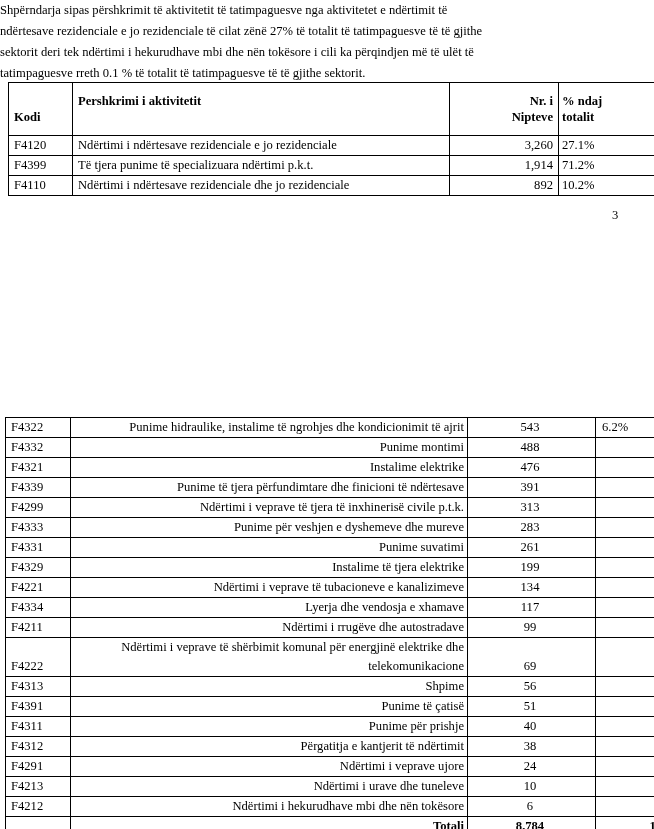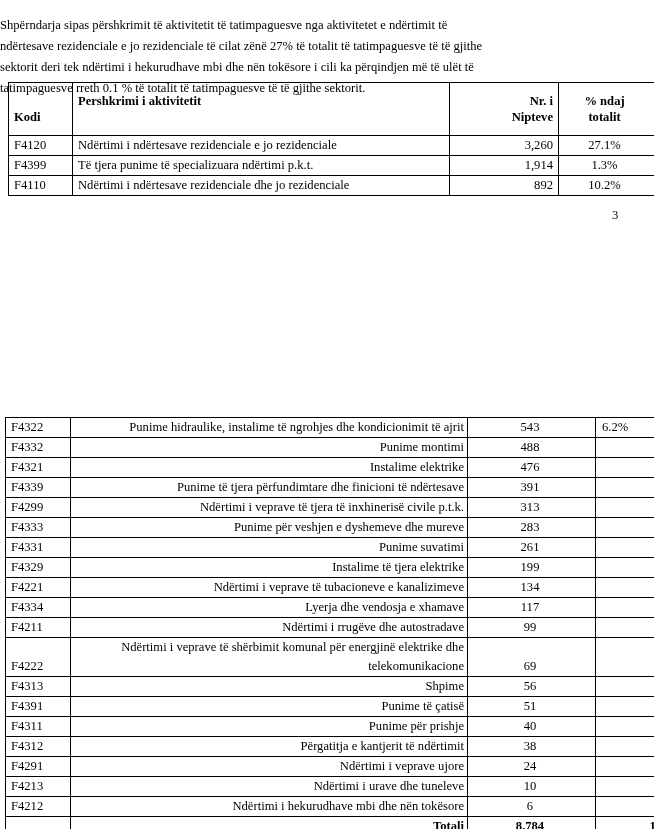--- a/index.html
+++ b/index.html
@@ -13,21 +13,21 @@
     position: relative;
     font-family: "Liberation Serif", serif;
     color: #000000;
     overflow: hidden;
   }
 
   
   .intro {
     position: absolute;
     left: 0px;
-    top: 15px;
+    top: 0px;
     width: 636px;
     font-size: 12.6px;
     line-height: 21px;
     text-align: justify;
   }
   .intro .line {
     display: block;
     white-space: nowrap;
   }
   .intro .justified {
@@ -62,21 +62,21 @@
     line-height: 16px;
     padding: 10px 3px;
   }
   #table-top td {
     line-height: 19px;
     height: 19px;
   }
   #table-top .c-kodi   { width: 55px;  text-align: left; padding-left: 5px;}
   #table-top .c-desc   { width: 368px; text-align: left; padding-left: 5px;}
   #table-top .c-num    { width: 100px; text-align: right; padding-right: 5px;}
-  #table-top .c-pct    { width: 85px;  text-align: center; padding-right: 7px;}
+  #table-top .c-pct    { width: 85px;  text-align: left; padding-right: 7px;}
   #table-top .hdr-kodi { vertical-align: bottom; }
 
   .shadow-wrap {
     position: absolute;
   }
   .shadow-wrap::after {
     content: "";
     position: absolute;
     left: 4px;
     top: 4px;
@@ -150,21 +150,21 @@
     <tr>
       <td class="c-kodi">F4120</td>
       <td class="c-desc">Ndërtimi i ndërtesave rezidenciale e jo rezidenciale</td>
       <td class="c-num">3,260</td>
       <td class="c-pct">27.1%</td>
     </tr>
     <tr>
       <td class="c-kodi">F4399</td>
       <td class="c-desc">Të tjera punime të specializuara ndërtimi p.k.t.</td>
       <td class="c-num">1,914</td>
-      <td class="c-pct">1.3%</td>
+      <td class="c-pct">71.2%</td>
     </tr>
     <tr>
       <td class="c-kodi">F4110</td>
       <td class="c-desc">Ndërtimi i ndërtesave rezidenciale dhe jo rezidenciale</td>
       <td class="c-num">892</td>
       <td class="c-pct">10.2%</td>
     </tr>
   </tbody>
 </table>
 

